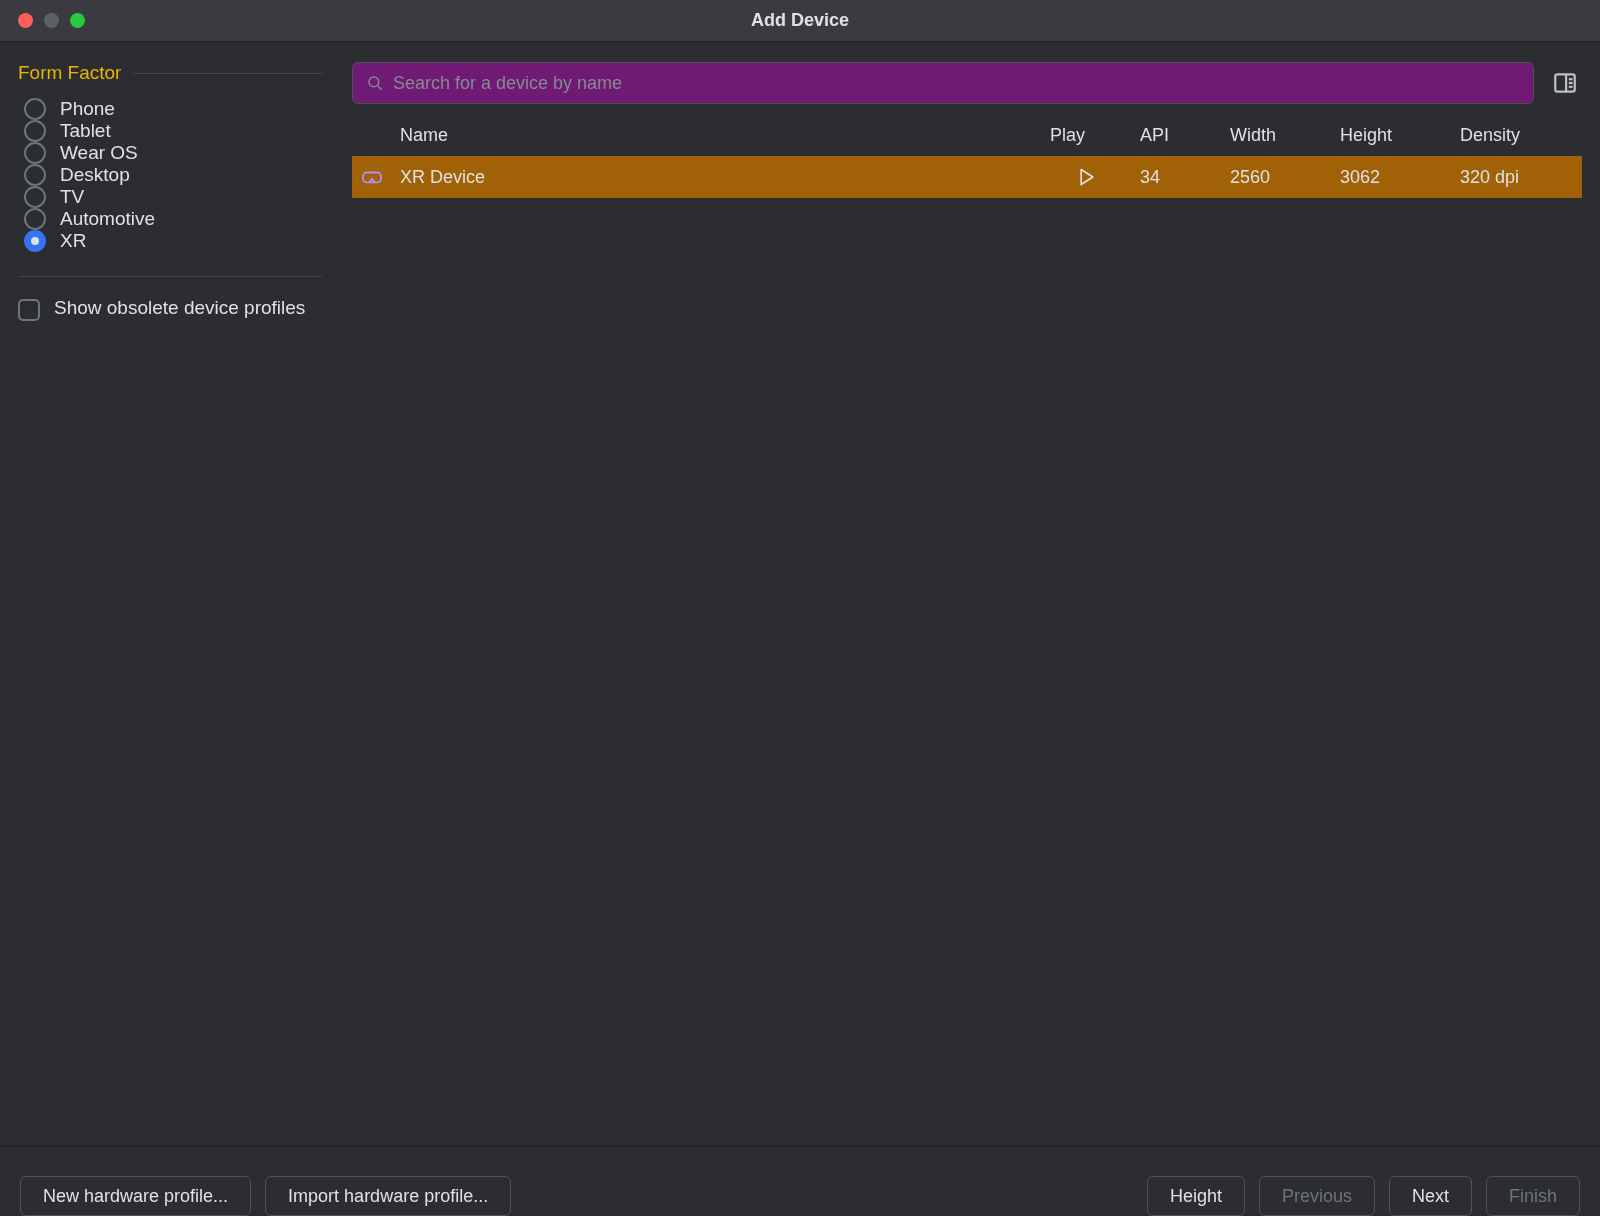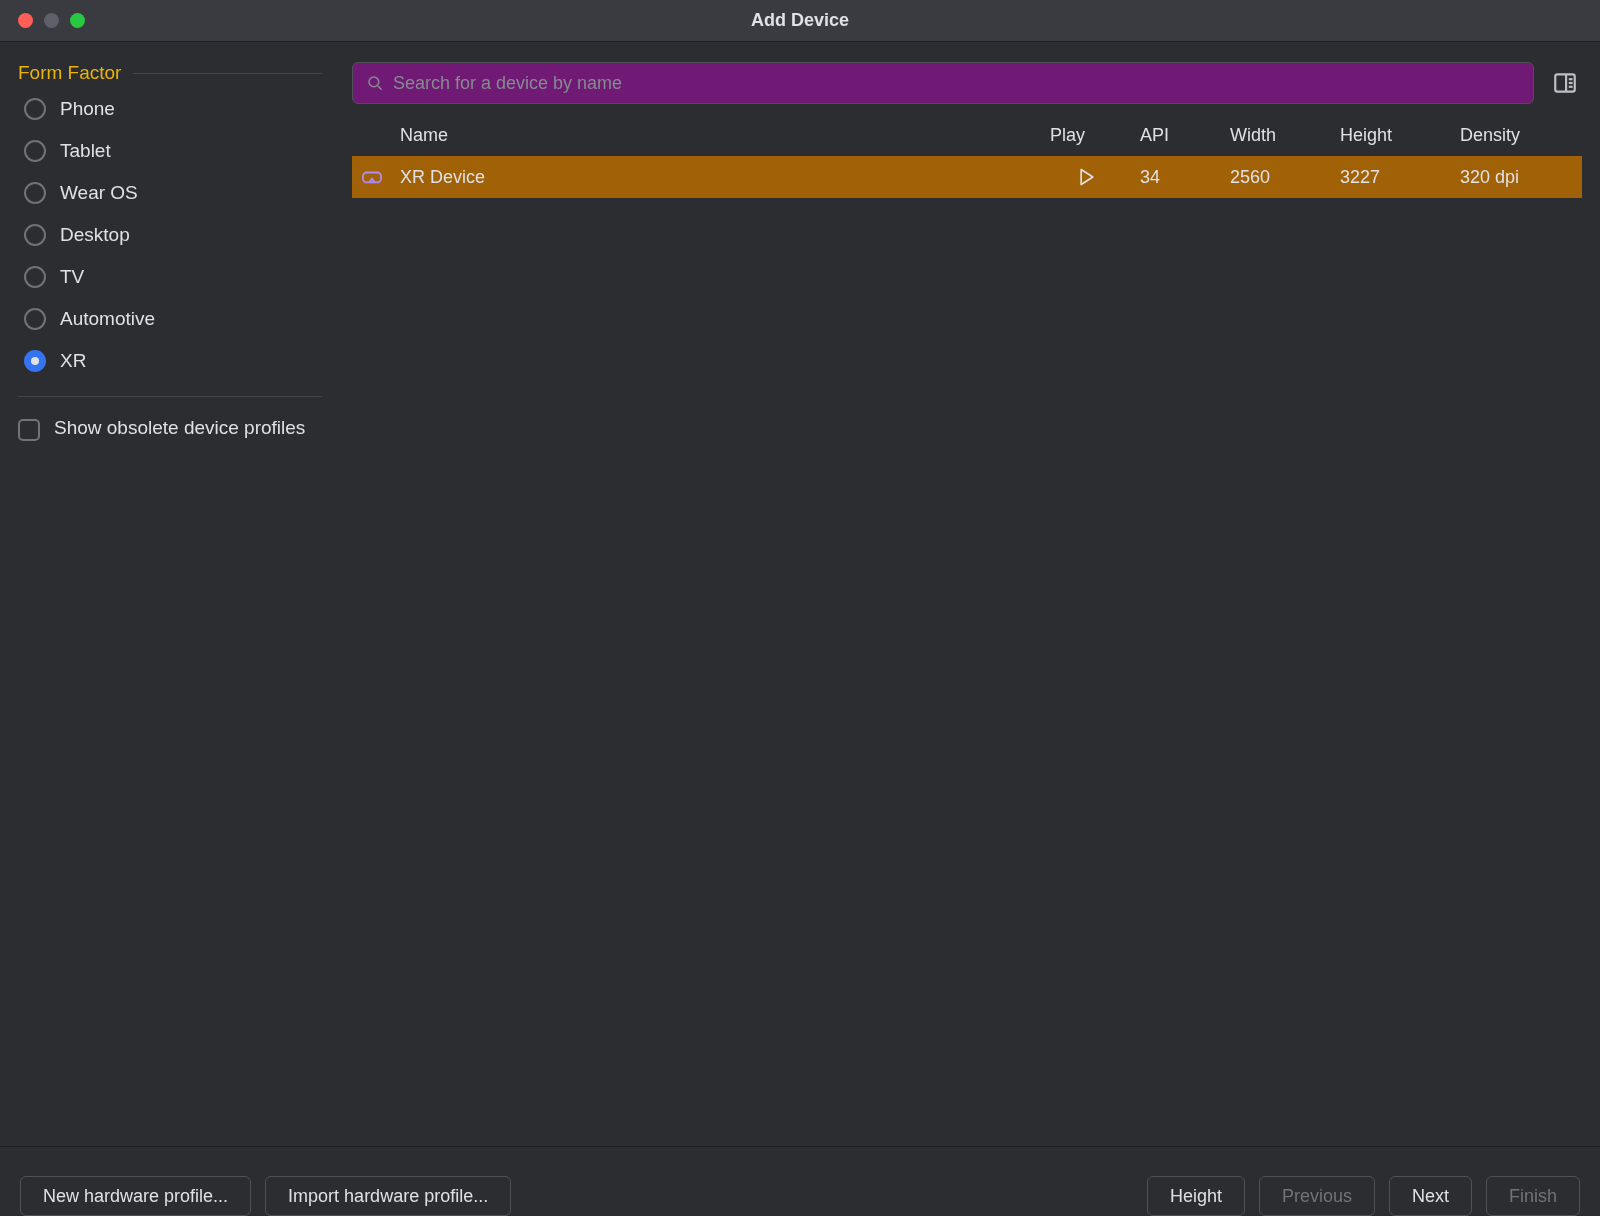--- a/index.html
+++ b/index.html
@@ -61,21 +61,21 @@
     margin-right: 12px;
   }
   .section-header .rule {
     flex: 1;
     height: 1px;
     background: #43454a;
   }
   .radio-list {
     display: flex;
     flex-direction: column;
-    gap: 20px;
+    gap: 0;
     margin-top: 8px;
     margin-left: 6px;
   }
   .radio-item {
     display: flex;
     align-items: center;
     gap: 14px;
     cursor: pointer;
     font-size: 19px;
   }
@@ -313,21 +313,21 @@
               </svg>
             </div>
             <div class="cell name">XR Device</div>
             <div class="cell play-cell play-icon">
               <svg viewBox="0 0 24 24" fill="none" stroke="#dfe1e5" stroke-width="2" stroke-linejoin="round">
                 <path d="M5 3 L19 12 L5 21 Z"></path>
               </svg>
             </div>
             <div class="cell num">34</div>
             <div class="cell num">2560</div>
-            <div class="cell num">3227</div>
+            <div class="cell num">3062</div>
             <div class="cell num">320 dpi</div>
           </div>
         </div>
     </div>
   </div>
 </div>
 
 <div class="footer">
   <button class="btn">New hardware profile...</button>
   <button class="btn">Import hardware profile...</button>

